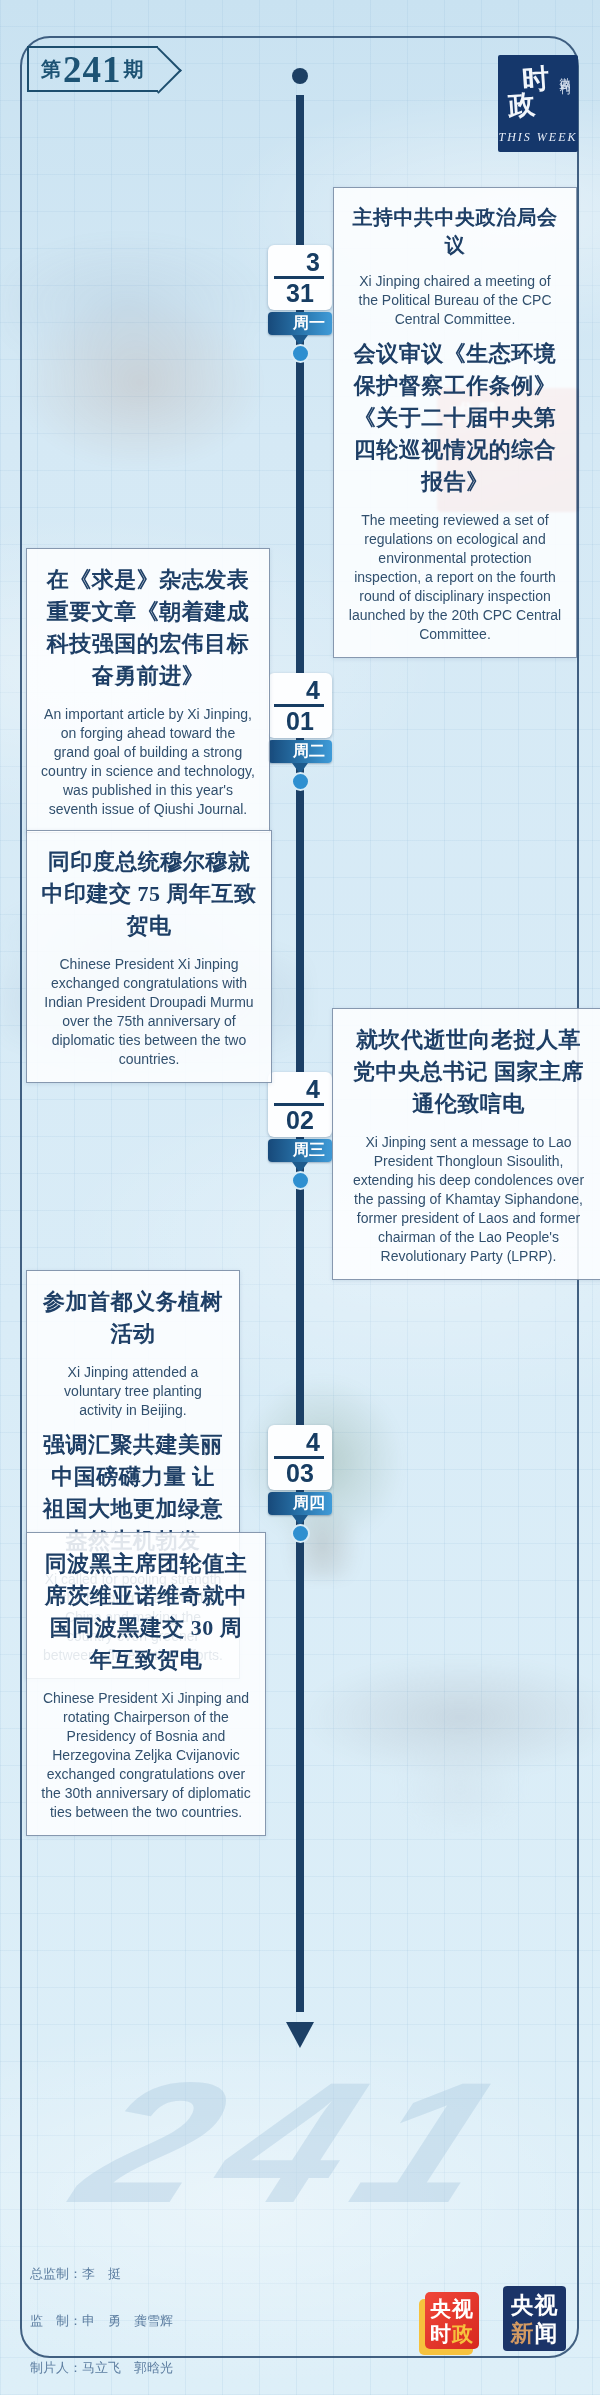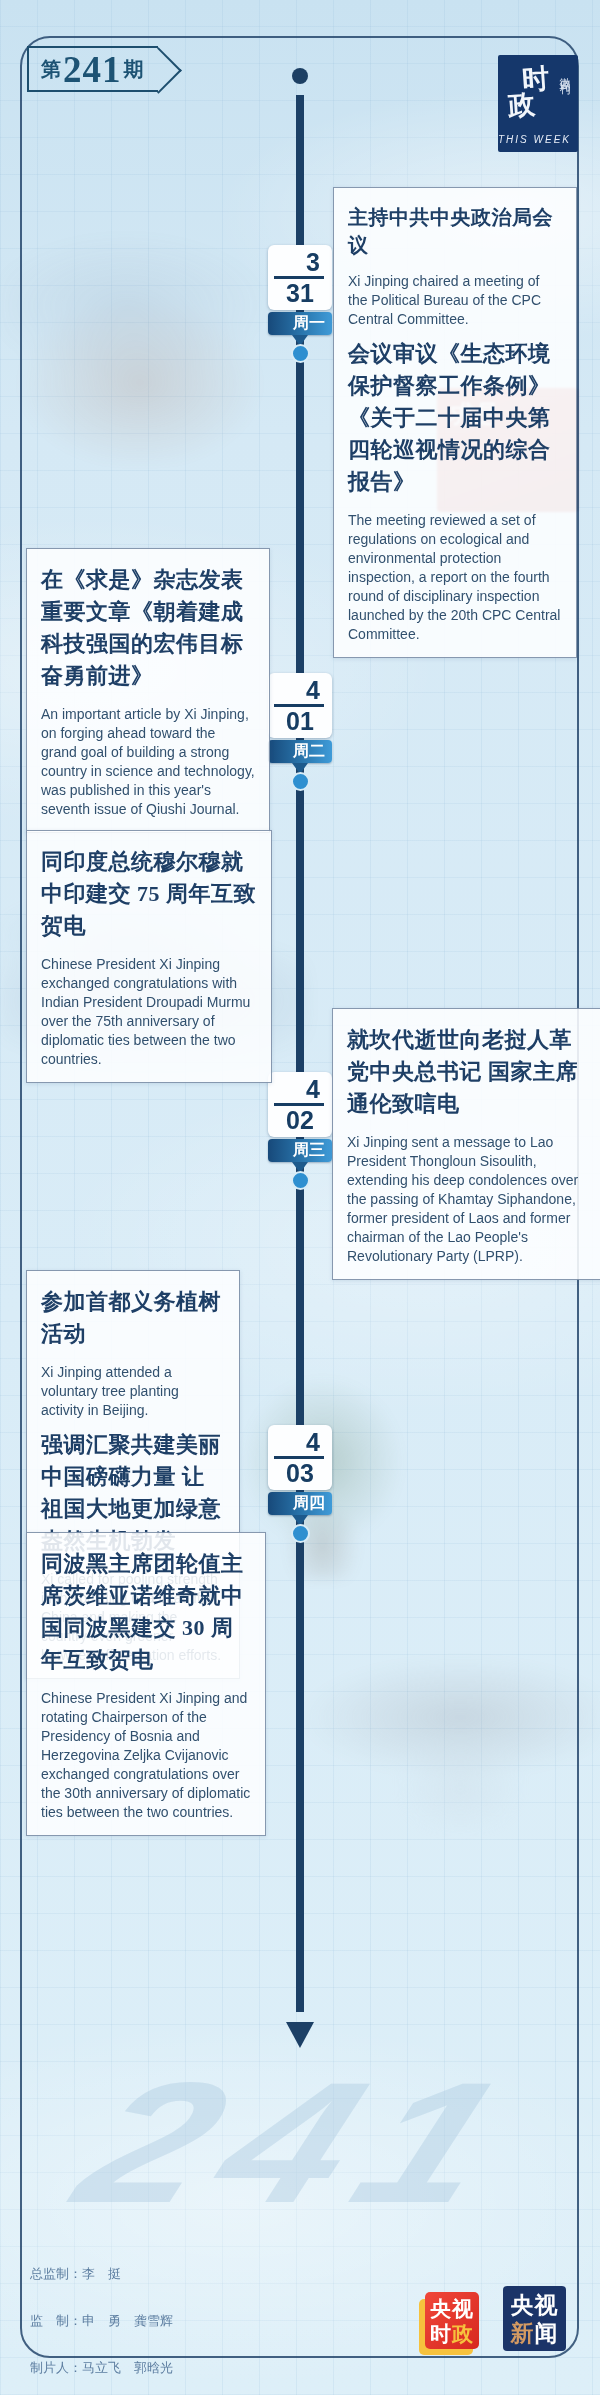--- a/index.html
+++ b/index.html
@@ -111,23 +111,23 @@
   .masthead .mh-char2{
     position:absolute; left:10px; top:32px; font-family:"Liberation Serif","DejaVu Serif",serif;
     font-size:27px; font-weight:bold; transform:rotate(-4deg);
   }
   .masthead .mh-vertical{
     position:absolute; right:6px; top:14px; writing-mode:vertical-rl;
     font-size:11px; letter-spacing:3px; color:#dfe8f4;
     font-family:"Liberation Serif","DejaVu Serif",serif;
   }
   .masthead .mh-sub{
-    position:absolute; left:0; right:0; bottom:7px; text-align:left;
-    font-size:10px; font-style:italic; letter-spacing:2px; color:#e8eef8;
-    font-family:Liberation Sans, sans-serif;
+    position:absolute; left:0; right:0; bottom:7px; text-align:center;
+    font-size:12px; font-style:italic; letter-spacing:2px; color:#e8eef8;
+    font-family:Liberation Serif, serif;
   }
 
   
   .tl-top-dot{
     position:absolute; left:292px; top:68px; width:16px; height:16px;
     border-radius:50%; background:#1c3f63;
   }
   .tl-line{
     position:absolute; left:296px; top:95px; width:8px; height:1917px;
     background:#1c4066;
@@ -161,21 +161,21 @@
   }
   .m-dot{
     width:19px; height:19px; margin:-2px auto 0; border-radius:50%;
     background:#2e8fd0; border:2px solid #d8ecf7;
   }
 
   
   .card{
     position:absolute; background:rgba(253,254,255,0.88);
     border:1px solid rgba(40,70,110,0.55);
-    padding:15px 14px 13px; box-shadow:0 1px 4px rgba(60,100,140,0.15);
+    padding:15px 14px 13px; box-shadow:0 1px 4px rgba(60,100,140,0.15);text-align:center;
   }
   .card .zh{
     font-family:"Liberation Serif","DejaVu Serif",serif;
     color:#1e3f66; font-weight:bold; font-size:22px; line-height:32px;
     letter-spacing:0.5px;
   }
   .card .zh.zh-compact{ font-size:20px; line-height:28px; }
   .card .en{
     color:#31506e; font-size:14px; line-height:19px; margin-top:13px;
   }

